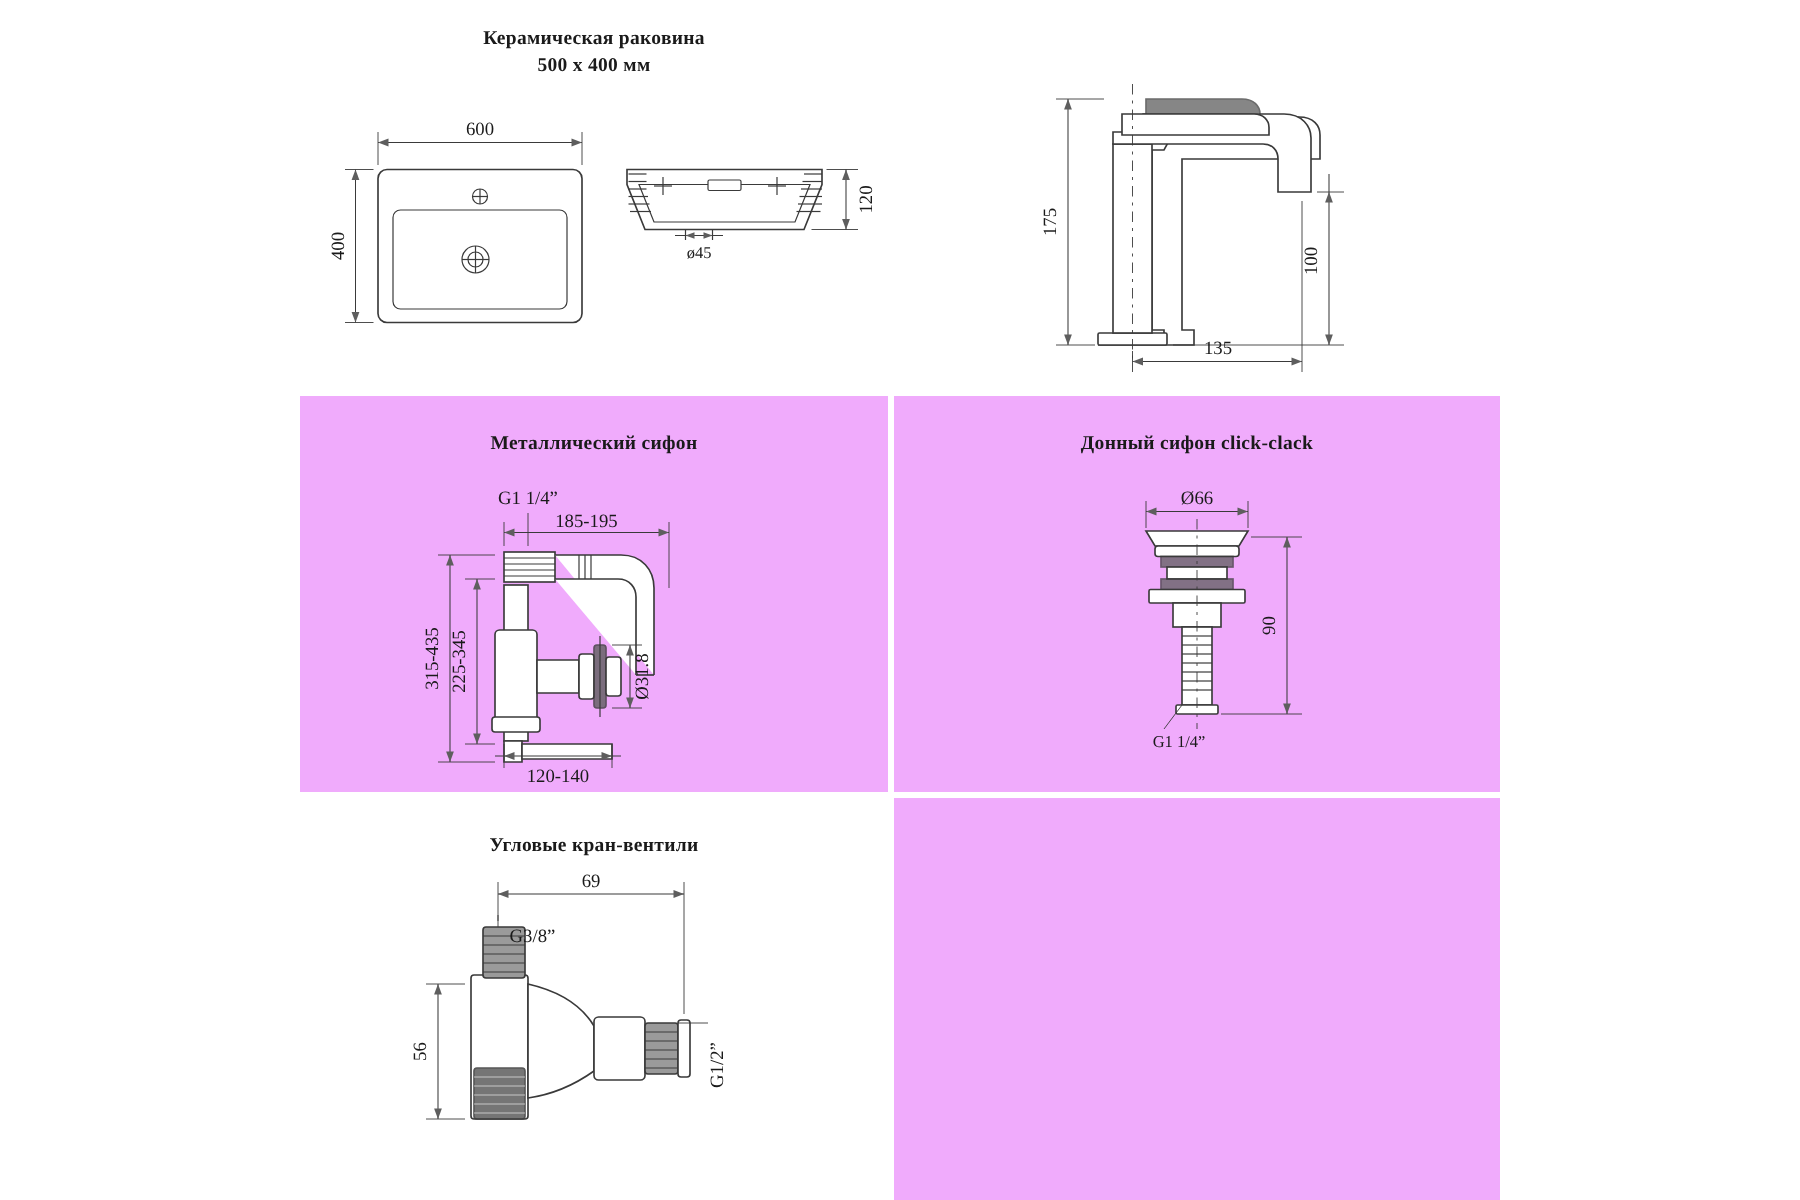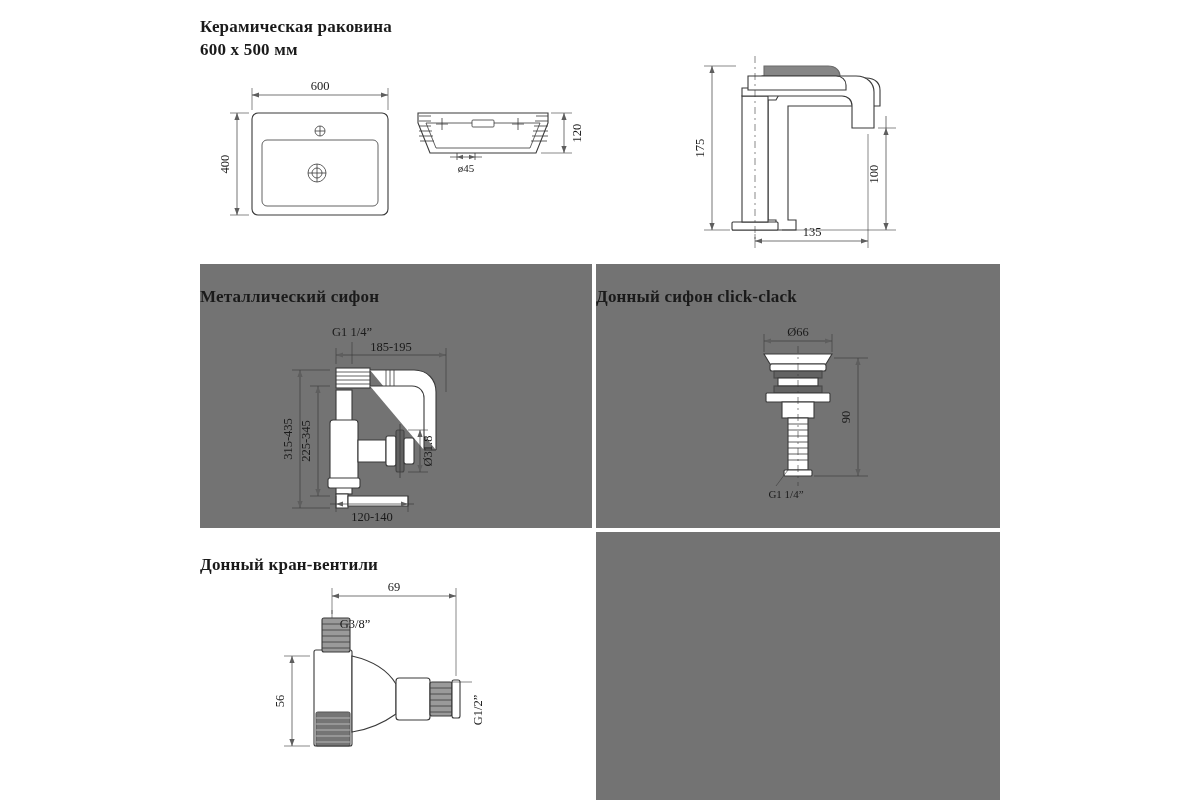--- a/index.html
+++ b/index.html
@@ -13,26 +13,27 @@
   #sheet {
     position: relative;
     width: 1200px; height: 800px;
     background: #ffffff;
   }
   
   .panel {
     position: absolute;
     background: #ffffff;
   }
-  .panel.alt { background: #737373; }
+  .panel.alt { background: #f0abfc; }
   .panel-title {
     position: absolute;
     left: 0; right: 0;
+    text-align: center;
     font-weight: bold;
-    font-size: 17px;
+    font-size: 13px;
     color: #1a1a1a;
     letter-spacing: 0.2px;
     line-height: 1.35;
   }
   .fig { position: absolute; left: 0; top: 0; width: 100%; height: 100%; }
   svg { display: block; }
   .ln   { stroke: #3a3a3a; stroke-width: 1.1; fill: none; }
   .ln-t { stroke: #3a3a3a; stroke-width: 0.8; fill: none; }
   .dim  { stroke: #3a3a3a; stroke-width: 0.7; fill: none; }
   .ext  { stroke: #3a3a3a; stroke-width: 0.6; fill: none; }
@@ -47,21 +48,21 @@
   .dimtxt.sm { font-size: 11px; }
 </style>
 </head>
 <body>
 
 <div id="sheet">
 
   <div class="panel" style="left:200px; top:0; width:392px; height:260px;">
     <div class="panel-title" style="top:16px;">
       <div>Керамическая раковина</div>
-      <div>600 x 500 мм</div>
+      <div>500 x 400 мм</div>
     </div>
     <svg class="fig" viewBox="0 0 392 260">
 
       <rect class="ln fillw" x="52" y="113" width="136" height="102" rx="6"></rect>
       <rect class="ln-t" x="62" y="140" width="116" height="66" rx="5"></rect>
 
       <circle class="ln-t fillw" cx="120" cy="131" r="5"></circle>
       <line class="ln-t" x1="115" y1="131" x2="125" y2="131"></line>
       <line class="ln-t" x1="120" y1="126" x2="120" y2="136"></line>
 
@@ -283,21 +284,21 @@
       <path class="filld" d="M262 94 l-2.6 7 h5.2 z"></path>
       <path class="filld" d="M262 212 l-2.6 -7 h5.2 z"></path>
       <text class="dimtxt" x="254" y="153" text-anchor="middle" transform="rotate(-90 254 153)">90</text>
 
       <line class="ext" x1="192" y1="206" x2="180" y2="222"></line>
       <text class="dimtxt sm" x="190" y="234" text-anchor="middle">G1 1/4”</text>
     </svg>
   </div>
 
   <div class="panel" style="left:200px; top:532px; width:392px; height:268px;">
-    <div class="panel-title" style="top:22px;">Донный кран-вентили</div>
+    <div class="panel-title" style="top:22px;">Угловые кран-вентили</div>
     <svg class="fig" viewBox="0 0 392 268">
 
       <rect class="ln fillw" x="114" y="118" width="38" height="96" rx="2"></rect>
 
       <rect class="ln filld" x="116" y="180" width="34" height="34" rx="2" opacity="0.85"></rect>
       <g class="ln-t" opacity="0.6">
         <line x1="116" y1="186" x2="150" y2="186" stroke="#ffffff"></line>
         <line x1="116" y1="192" x2="150" y2="192" stroke="#ffffff"></line>
         <line x1="116" y1="198" x2="150" y2="198" stroke="#ffffff"></line>
         <line x1="116" y1="204" x2="150" y2="204" stroke="#ffffff"></line>

